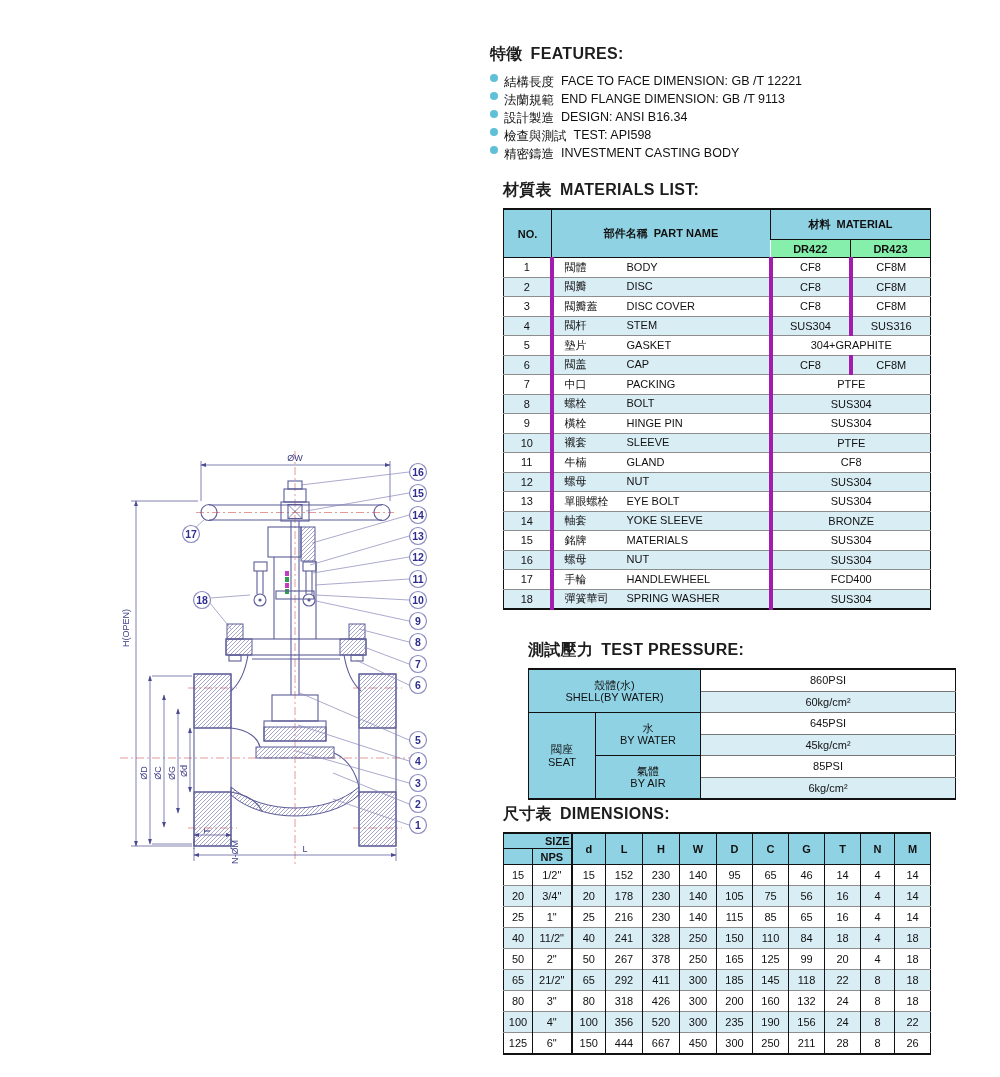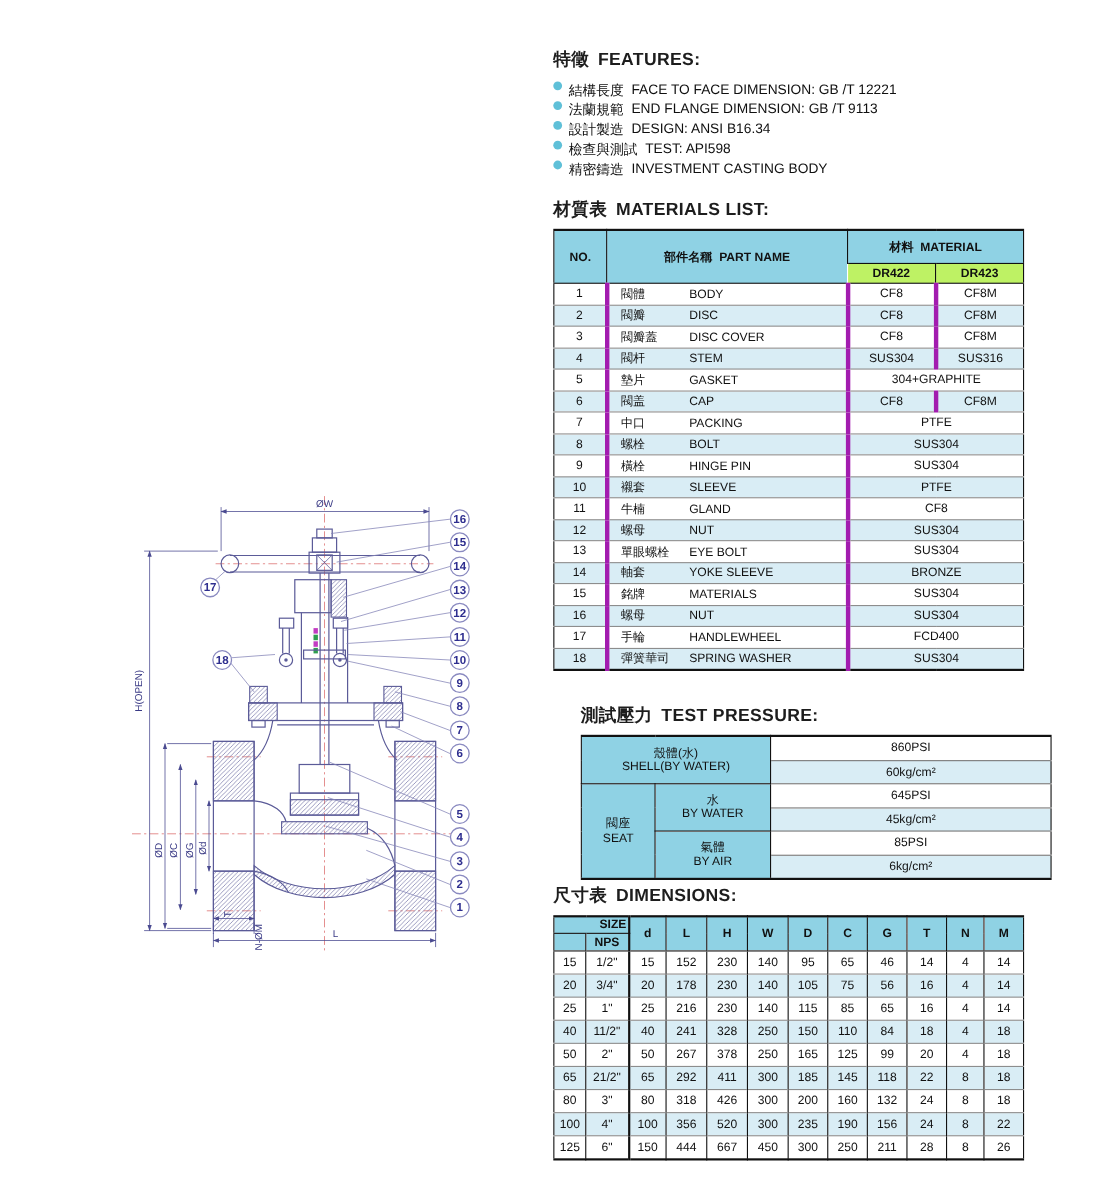--- a/index.html
+++ b/index.html
@@ -2,33 +2,33 @@
 <html><head>
 <meta charset="utf-8">
 <style>
   html,body{margin:0;padding:0;background:#ffffff;}
   .page{position:relative;width:1000px;height:1077px;background:#fff;
         font-family:"Liberation Sans",sans-serif;color:#111;overflow:hidden;}
   
   .sec-title{font-size:16px;font-weight:bold;color:#1d1d1d;letter-spacing:.3px;}
   .sec-title .en{margin-left:8px;}
   
-  .features{position:absolute;left:503px;top:44px;width:440px;}
+  .features{position:absolute;left:490px;top:44px;width:440px;}
   .features ul{list-style:none;margin:9px 0 0 0;padding:0;}
   .features li{display:flex;height:18px;font-size:12.5px;color:#101010;}
   .features .dot{width:8px;height:8px;border-radius:50%;background:#5fc0d8;margin-right:6px;flex:0 0 auto;}
   .features .zh{margin-right:7px;}
   
   table{border-collapse:collapse;table-layout:fixed;font-size:11px;color:#111;}
   th,td{padding:0;text-align:center;white-space:nowrap;overflow:hidden;}
   .grid{border-left:1.4px solid #111;border-right:1.4px solid #111;
         border-top:2.4px solid #111;border-bottom:2.4px solid #111;}
   .cyan{background:#8fd2e4;}
   .tint{background:#d9edf5;}
-  .subtint{background:#bef264;}
+  .subtint{background:#86efac;}
   
   .materials{position:absolute;left:503px;top:180px;}
   .mat-table{width:427px;margin-top:7px;}
   .mat-table th{font-weight:bold;}
   .mat-table thead tr.main th{height:29px;}
   .mat-table thead tr.sub th{height:17px;}
   .mat-table thead th{border-left:1px solid #111;}
   .mat-table thead tr.sub th{border-top:1px solid #111;}
   .mat-table thead th:first-child{border-left:none;}
   .mat-table thead{border-bottom:1.4px solid #111;}

